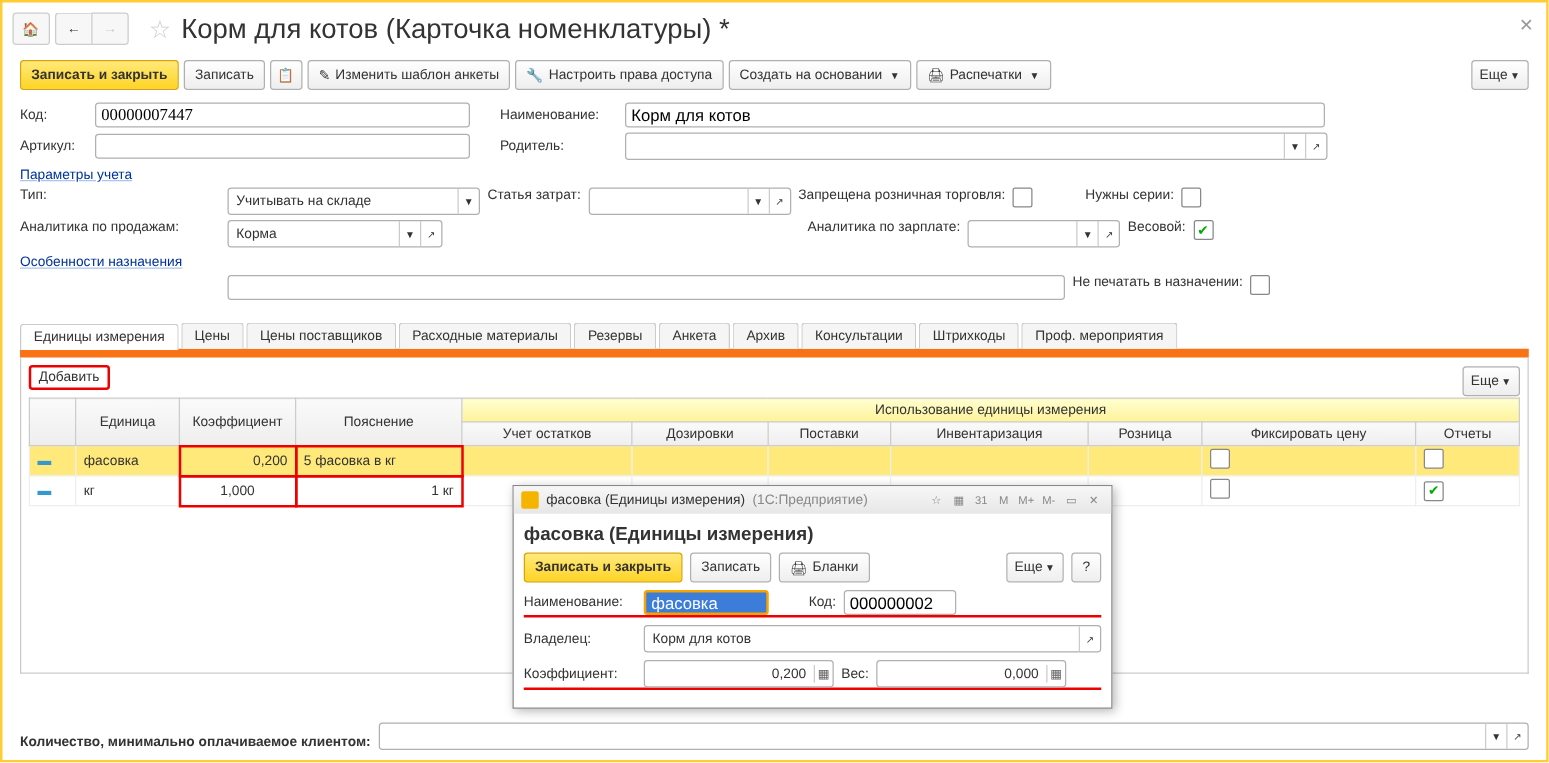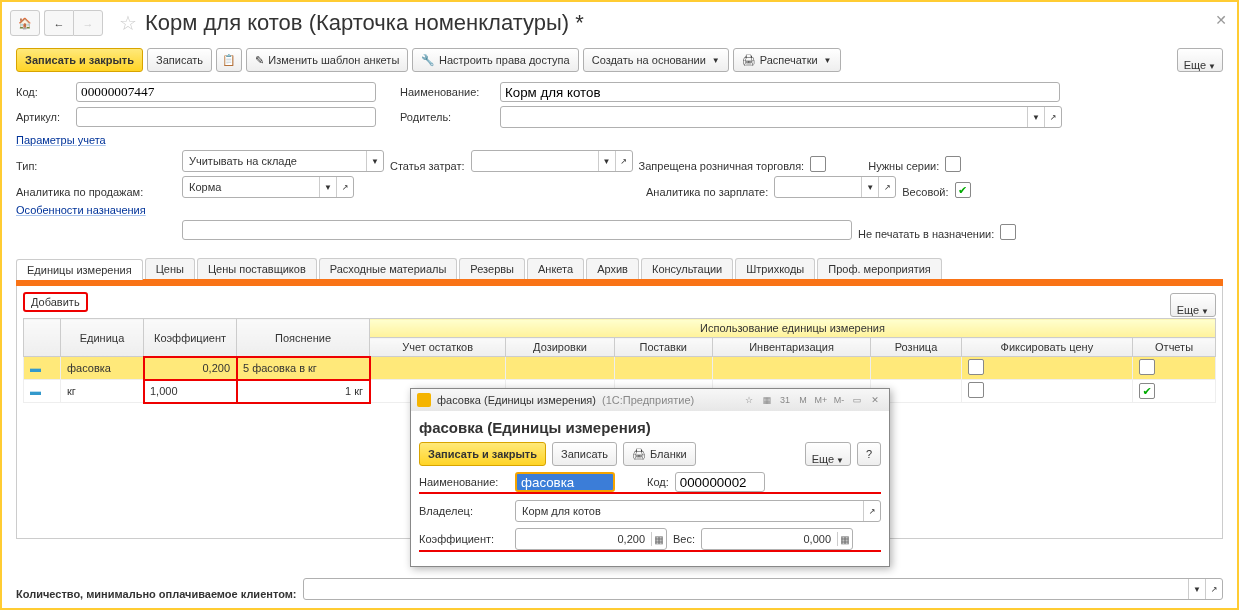--- a/index.html
+++ b/index.html
@@ -10,29 +10,29 @@
 .nav-group .nav-btn{border-radius:0;margin-right:0;border-right:none}
 .nav-group .nav-btn:first-child{border-radius:3px 0 0 3px}
 .nav-group .nav-btn:last-child{border-radius:0 3px 3px 0;border-right:1px solid #ccc}
 .star{font-size:20px;color:#ccc;margin:0 8px}
 .title{font-size:22px;color:#333}
 .close-x{position:absolute;right:10px;top:10px;font-size:14px;color:#999;cursor:pointer}
 .toolbar{display:flex;align-items:center;padding:4px 14px;gap:4px}
 .btn{height:22px;border:1px solid #b0b0b0;background:linear-gradient(#fff,#eee);border-radius:3px;padding:0 8px;display:inline-flex;align-items:center;gap:4px;cursor:pointer;font-size:11px}
 .btn-yellow{background:linear-gradient(#ffe97a,#ffd426);border-color:#d8a400;font-weight:bold}
 .btn-icon{width:24px;padding:0;justify-content:center}
-.more-btn{height:22px;border:1px solid #b0b0b0;background:linear-gradient(#fff,#eee);border-radius:3px;padding:0 6px;display:inline-flex;align-items:flex-end;cursor:pointer;font-size:11px}
+.more-btn{height:22px;border:1px solid #b0b0b0;background:linear-gradient(#fff,#eee);border-radius:3px;padding:0 6px;display:inline-flex;align-items:center;cursor:pointer;font-size:11px}
 .caret{font-size:8px;margin-left:2px}
 .form-area{padding:6px 14px}
 .row{display:flex;align-items:center;margin-bottom:4px}
 .lbl{width:60px}
 .lbl2{width:100px}
 .input{height:20px;border:1px solid #b0b0b0;border-radius:3px;padding:0 4px;background:#fff;box-sizing:border-box}
 .section-title{color:#003399;font-weight:normal;margin:6px 0 4px;font-size:11px;text-decoration:underline;text-decoration-color:#a9c4ee}
-.row-params{display:flex;align-items:flex-end;gap:6px;margin-bottom:4px}
+.row-params{display:flex;align-items:flex-start;gap:6px;margin-bottom:4px}
 .select-wrap{display:inline-flex;border:1px solid #b0b0b0;border-radius:3px;height:20px;align-items:center;background:#fff}
 .select-wrap .val{padding:0 6px;flex:1}
 .select-wrap .sbtn{width:16px;height:100%;border-left:1px solid #ccc;display:flex;align-items:center;justify-content:center;font-size:8px;cursor:pointer}
 .chk{width:14px;height:14px;border:1px solid #888;border-radius:2px;display:inline-flex;align-items:center;justify-content:center;background:#fff}
 .chk.checked::after{content:"✔";color:#0a0;font-size:11px}
 .tabs{display:flex;border-bottom:7px solid #f97316;margin:8px 14px 0}
 .tab{padding:4px 10px;border:1px solid #ccc;border-bottom:none;background:#f5f5f5;margin-right:2px;border-radius:3px 3px 0 0;cursor:pointer;font-size:11px}
 .tab.active{background:#fff;position:relative;top:1px}
 .tabcontent{border:1px solid #ccc;border-top:none;margin:0 14px;padding:6px;position:relative;height:240px}
 .add-btn{border:2px solid #e00;border-radius:3px;padding:2px 6px;color:#333;display:inline-block;cursor:pointer;margin-bottom:6px}
@@ -214,21 +214,21 @@
             <td></td>
             <td></td>
             <td></td>
             <td></td>
         <td><span class="chk"></span></td>
         <td><span class="chk"></span></td>
       </tr>
       <tr>
         <td><span style="color:#39c">▬</span></td>
         <td>кг</td>
-        <td class="redbox" style="text-align:left">1,000</td>
+        <td class="redbox" style="text-align:center">1,000</td>
         <td class="redbox" style="text-align:right">1 кг</td>
         <td></td>
             <td></td>
             <td></td>
             <td></td>
             <td></td>
         <td><span class="chk"></span></td>
         <td><span class="chk checked"></span></td>
       </tr>
     </tbody>

